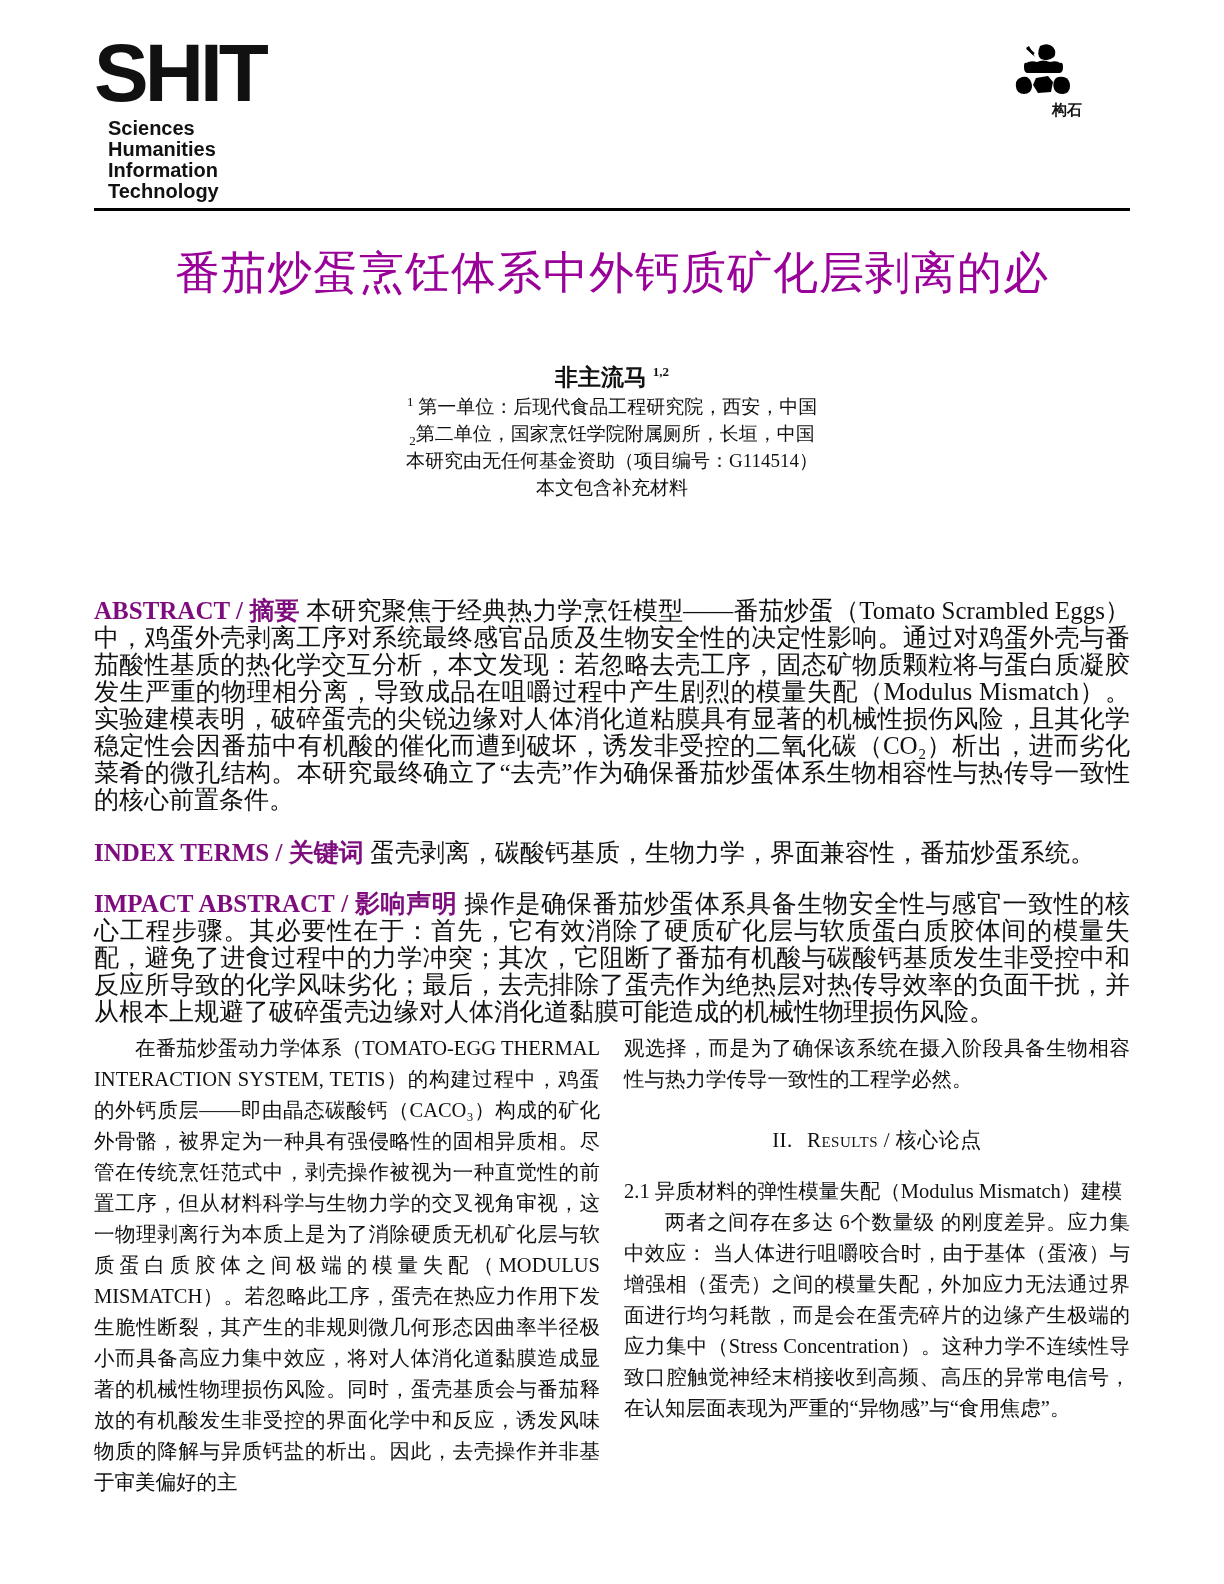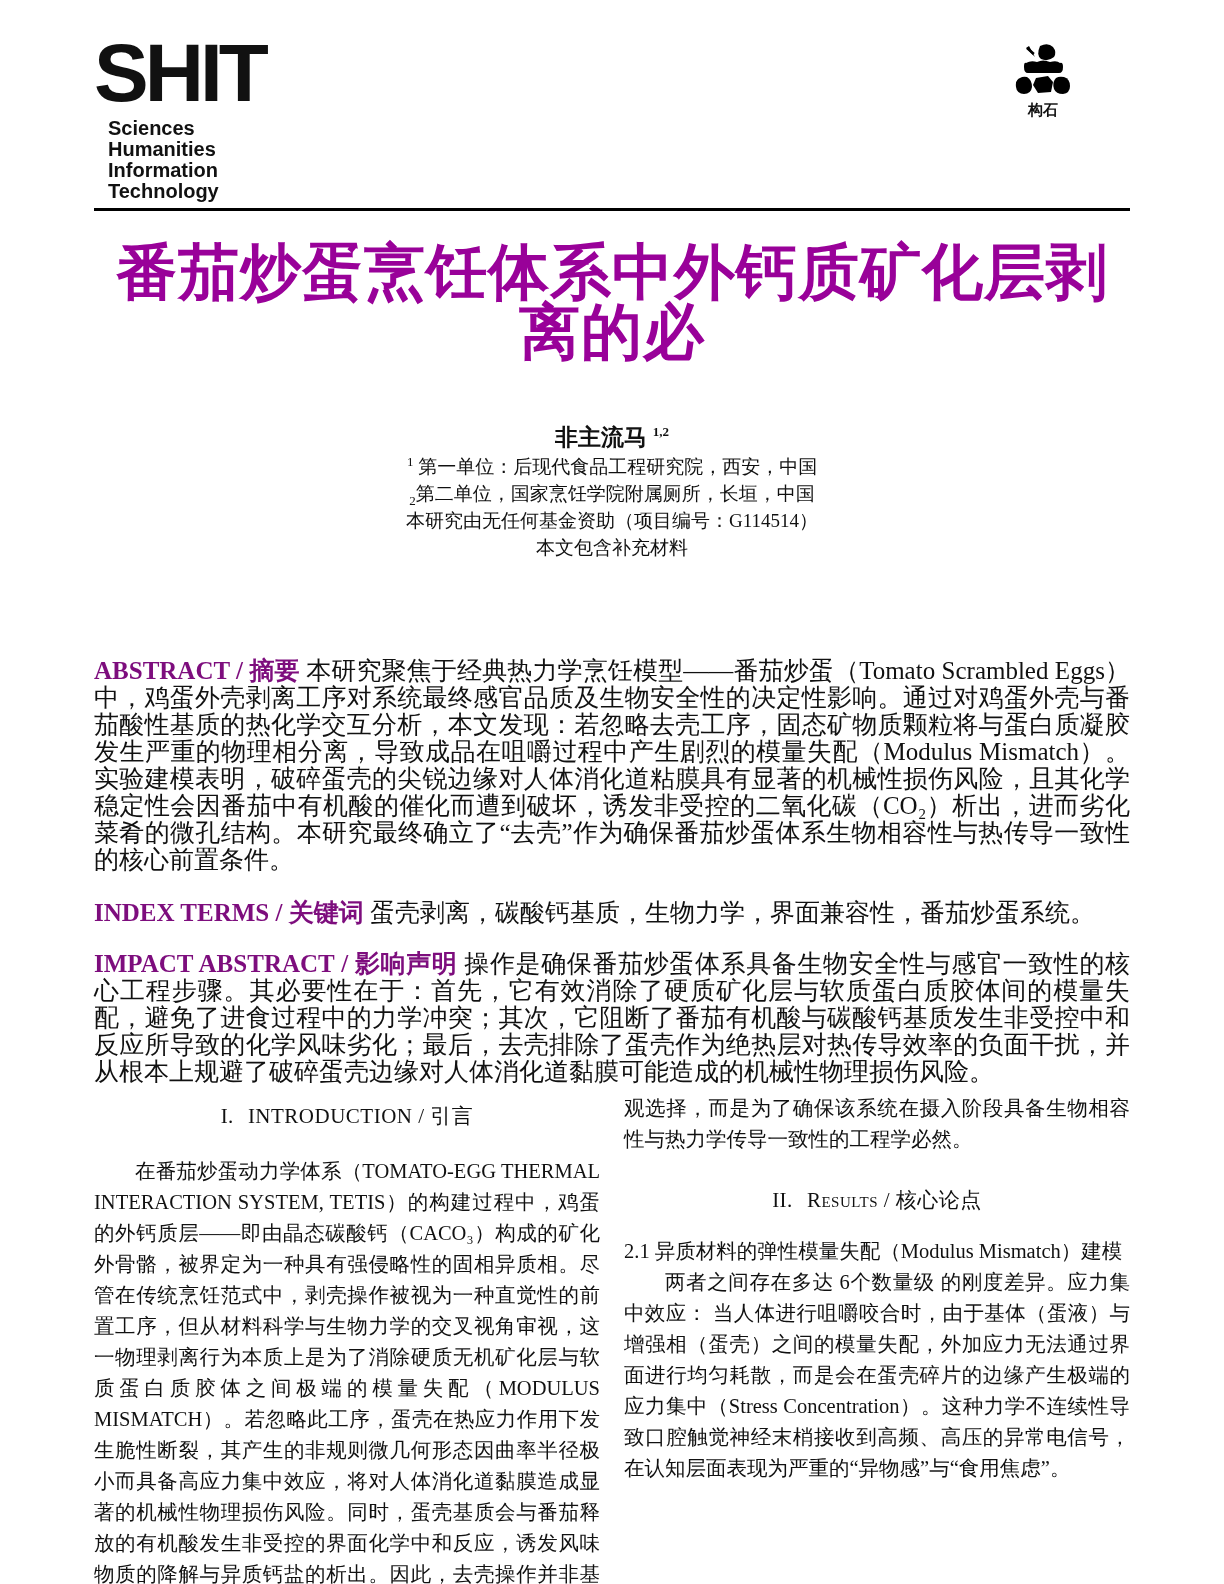--- a/index.html
+++ b/index.html
@@ -20,32 +20,32 @@
   .header{display:flex;justify-content:space-between;align-items:flex-start;padding-top:34px;}
   .brand{display:flex;align-items:flex-start;flex-direction:column;}
   .logo{
     font-family:"Liberation Sans","DejaVu Sans",sans-serif;
     font-weight:900;font-size:82px;line-height:78px;letter-spacing:-4px;
   }
   .tagline{
     font-family:"Liberation Sans","DejaVu Sans",sans-serif;
     font-weight:700;font-size:20px;line-height:21px;margin-left:14px;margin-top:6px;
   }
-  .badge{text-align:center;margin-right:48px;margin-top:8px;width:78px;}
+  .badge{text-align:right;margin-right:48px;margin-top:8px;width:78px;}
   .badge svg{display:block;margin:0 auto;}
   .badge-label{
     font-family:"Liberation Sans","DejaVu Sans",sans-serif;
     font-weight:700;font-size:15px;margin-top:1px;
   }
   .rule{border-top:3px solid #000;margin-top:6px;}
 
   
   .title{
     text-align:center;color:var(--title-purple);
-    font-size:61px;line-height:60px;margin-top:32px;font-weight:700;letter-spacing:1px;
+    font-size:45px;line-height:60px;margin-top:32px;font-weight:400;letter-spacing:1px;
   }
 
   
   .byline{text-align:center;margin-top:60px;font-size:19px;line-height:27px;}
   .author{font-weight:700;font-size:23px;line-height:30px;}
   .byline sup{font-size:13px;vertical-align:super;line-height:0;}
   .byline sub{font-size:13px;vertical-align:sub;line-height:0;}
 
   
   .block{text-align:justify;font-size:25px;line-height:27px;}
@@ -126,21 +126,20 @@
     <span>蛋壳剥离，碳酸钙基质，生物力学，界面兼容性，番茄炒蛋系统。</span>
   </div>
 
   <div class="block impact-block">
     <span class="sec-label">IMPACT ABSTRACT / 影响声明</span>
     <span>操作是确保番茄炒蛋体系具备生物安全性与感官一致性的核心工程步骤。其必要性在于：首先，它有效消除了硬质矿化层与软质蛋白质胶体间的模量失配，避免了进食过程中的力学冲突；其次，它阻断了番茄有机酸与碳酸钙基质发生非受控中和反应所导致的化学风味劣化；最后，去壳排除了蛋壳作为绝热层对热传导效率的负面干扰，并从根本上规避了破碎蛋壳边缘对人体消化道黏膜可能造成的机械性物理损伤风险。</span>
   </div>
 
   <div class="columns">
     <div class="col">
-      <h2 class="col-heading"><span class="numeral">I.</span><span>INTRODUCTION / 引言</span></h2>
       <p class="flow indent">在番茄炒蛋动力学体系（TOMATO-EGG THERMAL INTERACTION SYSTEM, TETIS）的构建过程中，鸡蛋的外钙质层——即由晶态碳酸钙（CACO₃）构成的矿化外骨骼，被界定为一种具有强侵略性的固相异质相。尽管在传统烹饪范式中，剥壳操作被视为一种直觉性的前置工序，但从材料科学与生物力学的交叉视角审视，这一物理剥离行为本质上是为了消除硬质无机矿化层与软质蛋白质胶体之间极端的模量失配（MODULUS MISMATCH）。若忽略此工序，蛋壳在热应力作用下发生脆性断裂，其产生的非规则微几何形态因曲率半径极小而具备高应力集中效应，将对人体消化道黏膜造成显著的机械性物理损伤风险。同时，蛋壳基质会与番茄释放的有机酸发生非受控的界面化学中和反应，诱发风味物质的降解与异质钙盐的析出。因此，去壳操作并非基于审美偏好的主</p>
     </div>
     <div class="col">
       <p class="flow">观选择，而是为了确保该系统在摄入阶段具备生物相容性与热力学传导一致性的工程学必然。</p>
       <h2 class="col-heading" style="margin-top:30px;margin-bottom:20px;"><span class="numeral">II.</span><span>Results / 核心论点</span></h2>
       <p class="flow sub-heading">2.1 异质材料的弹性模量失配（Modulus Mismatch）建模</p>
       <p class="flow indent">两者之间存在多达 6个数量级 的刚度差异。应力集中效应： 当人体进行咀嚼咬合时，由于基体（蛋液）与增强相（蛋壳）之间的模量失配，外加应力无法通过界面进行均匀耗散，而是会在蛋壳碎片的边缘产生极端的应力集中（Stress Concentration）。这种力学不连续性导致口腔触觉神经末梢接收到高频、高压的异常电信号，在认知层面表现为严重的“异物感”与“食用焦虑”。</p>
     </div>
   </div>
 

